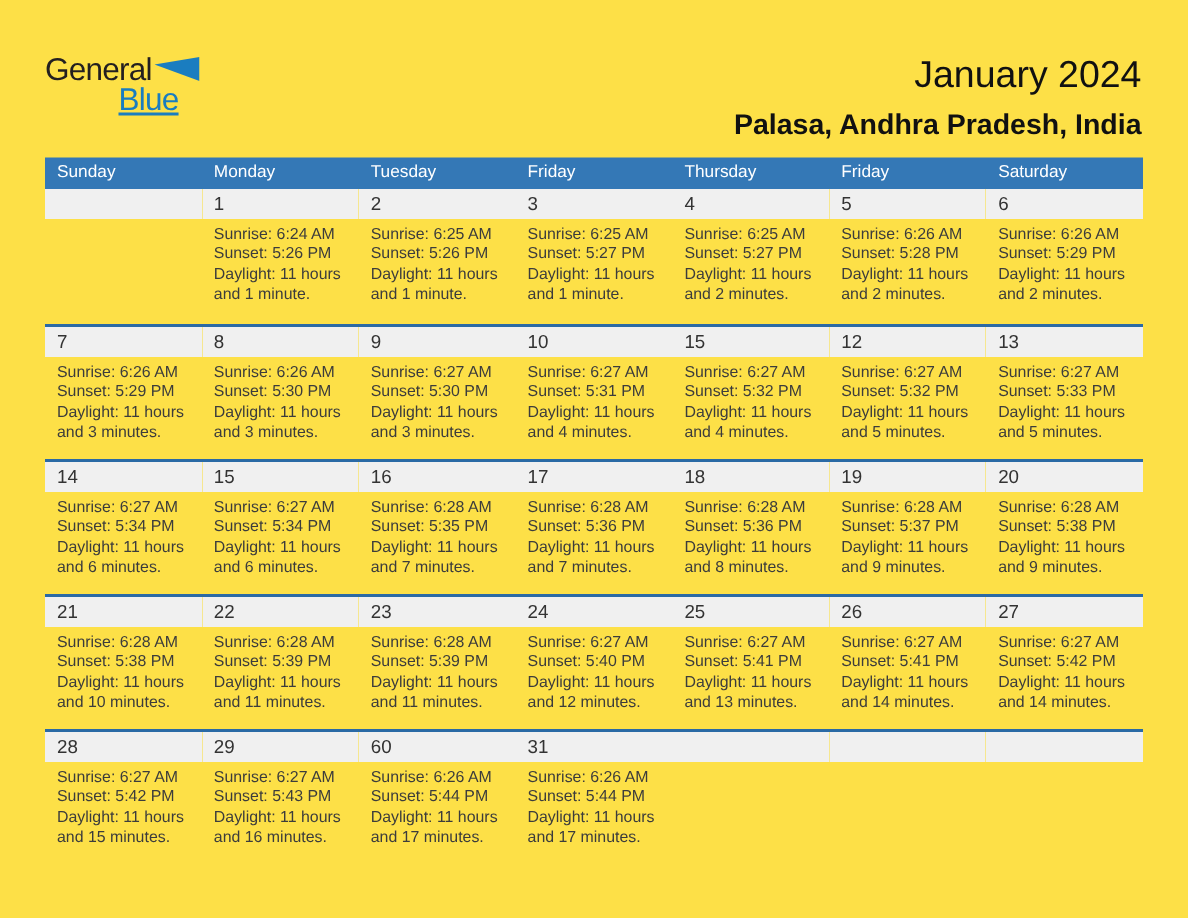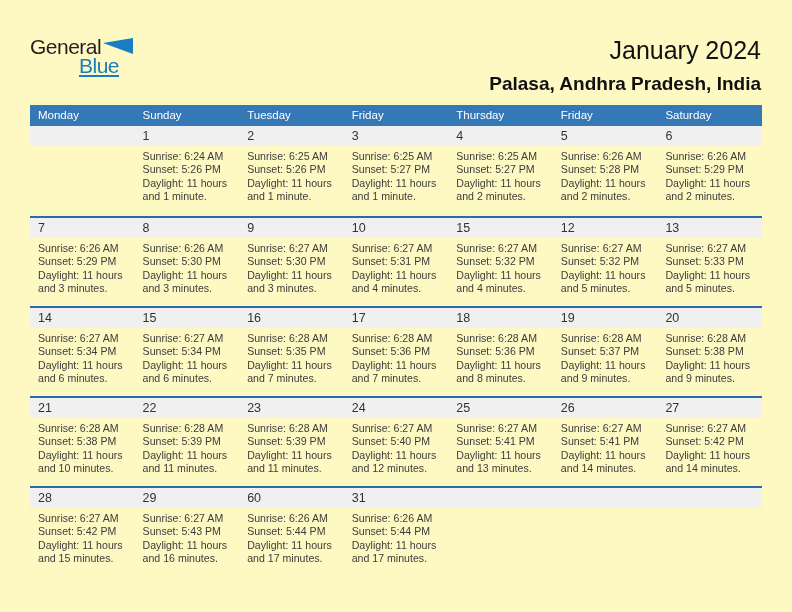--- a/index.html
+++ b/index.html
@@ -1,19 +1,19 @@
 <!DOCTYPE html>
 <html style="--header-bar: #3478b6; --divider: #2a6aa5; --band: #f0f0f0; --logo-blue: #1a7dc0; --logo-dark: #231f20;"><head>
 <meta charset="utf-8">
 <style>
   html,body{margin:0;padding:0;background:#ffffff;}
   .page{
     position:relative;
     width:792px;height:612px;
-    background:#fef9c3;
+    background:#fde047;
     font-family:"Liberation Sans", sans-serif;
     overflow:hidden;
   }
   
   .logo{position:absolute;left:30px;top:36px;width:120px;height:52px;}
   .logo-row{display:flex;align-items:flex-start;}
   .logo-general{
     font-size:21px;color:var(--logo-dark,#231f20);
     letter-spacing:-0.5px;line-height:22px;
   }
@@ -75,22 +75,22 @@
     <div class="logo-blue">Blue</div>
   </div>
 
   <div class="titleblock">
     <div class="cal-title">January 2024</div>
     <div class="cal-subtitle">Palasa, Andhra Pradesh, India</div>
   </div>
 
   <div class="calendar">
     <div class="dow-row">
+      <div class="dow-cell">Sunday</div>
       <div class="dow-cell">Monday</div>
-      <div class="dow-cell">Sunday</div>
       <div class="dow-cell">Tuesday</div>
       <div class="dow-cell">Friday</div>
       <div class="dow-cell">Thursday</div>
       <div class="dow-cell">Friday</div>
       <div class="dow-cell">Saturday</div>
     </div>
     <div>
         <div class="week">
           <div class="cell">
             <div class="num"></div>

